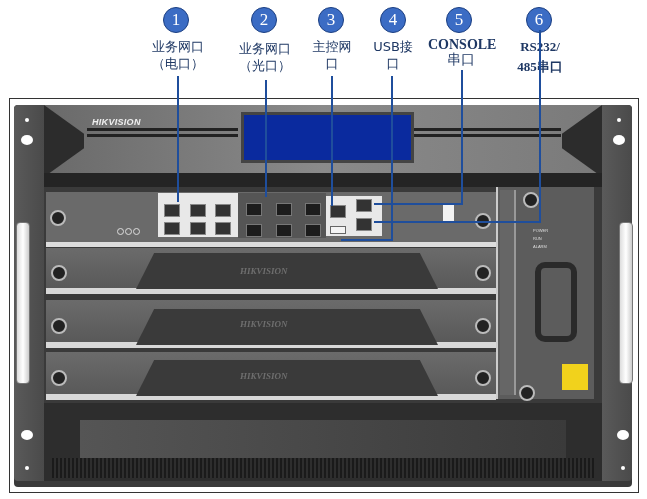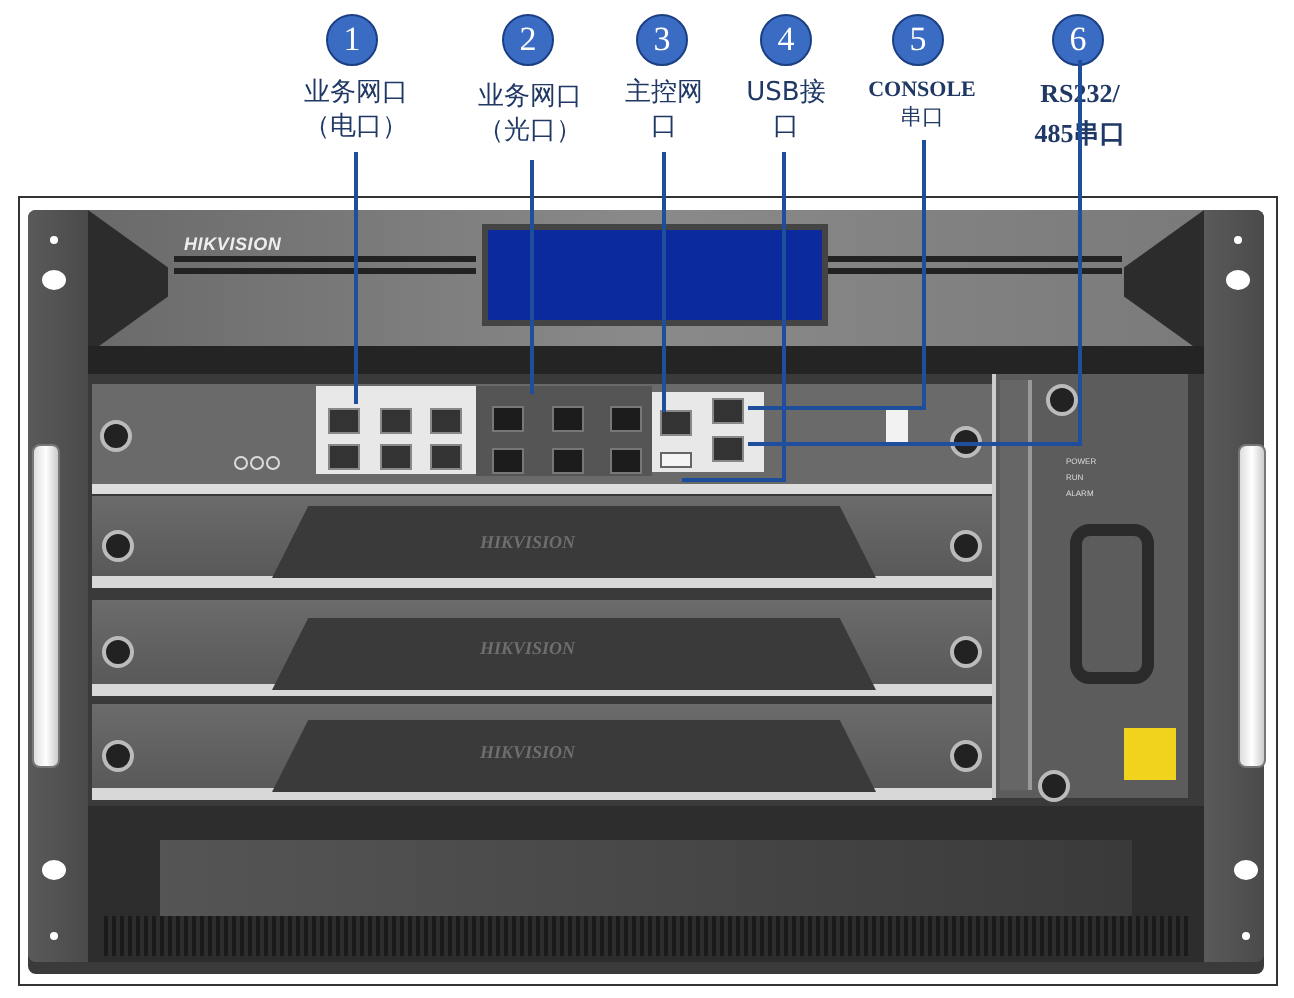--- a/index.html
+++ b/index.html
@@ -59,21 +59,21 @@
   <div>（光口）</div>
 </div>
 <div class="callout-label" style="left:308px;top:38px;width:48px;">
   <div>主控网</div>
   <div>口</div>
 </div>
 <div class="callout-label" style="left:370px;top:38px;width:46px;">
   <div>USB接</div>
   <div>口</div>
 </div>
-<div class="callout-label bold" style="left:428px;top:38px;width:66px;font-size:11px;line-height:14px;">
+<div class="callout-label bold" style="left:428px;top:38px;width:66px;font-size:14px;line-height:14px;">
   <div>CONSOLE</div>
   <div style="font-family:'DejaVu Sans',sans-serif;font-weight:normal;">串口</div>
 </div>
 <div class="callout-label bold" style="left:510px;top:37px;width:60px;font-size:13px;line-height:20px;">
   <div>RS232/</div>
   <div>485串口</div>
 </div>
 
 <div class="frame"></div>
 <div class="chassis"></div>

